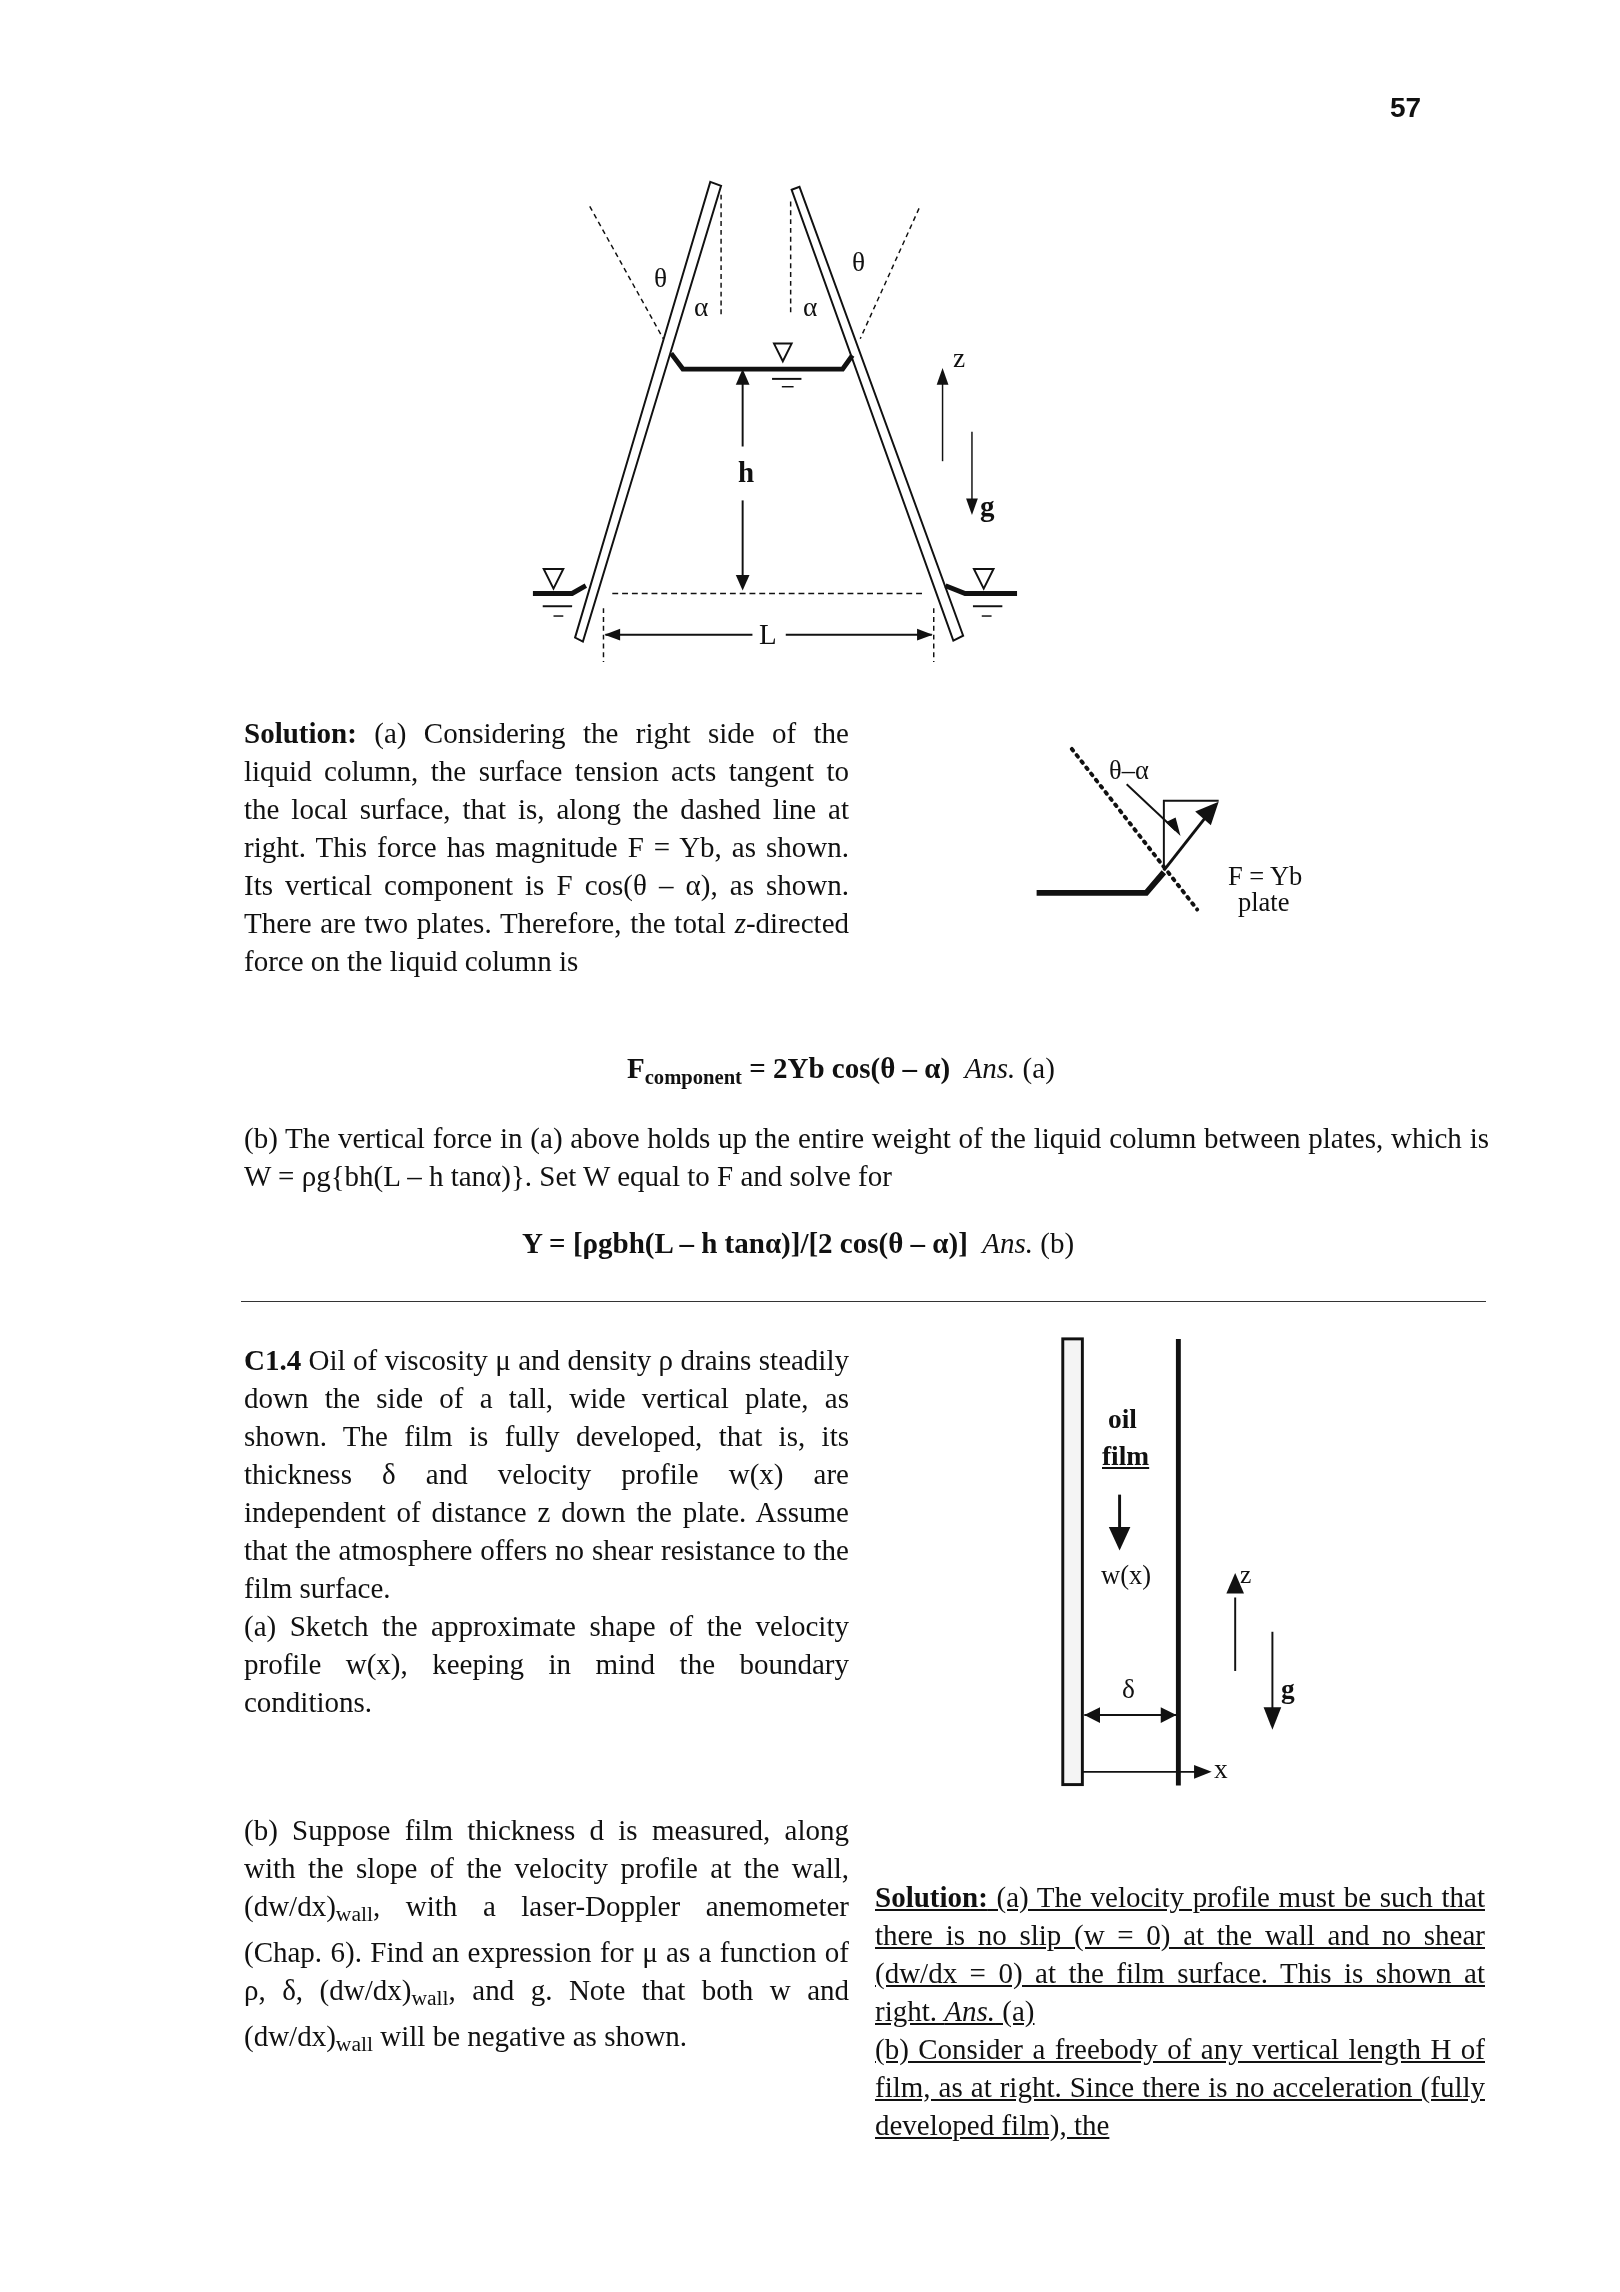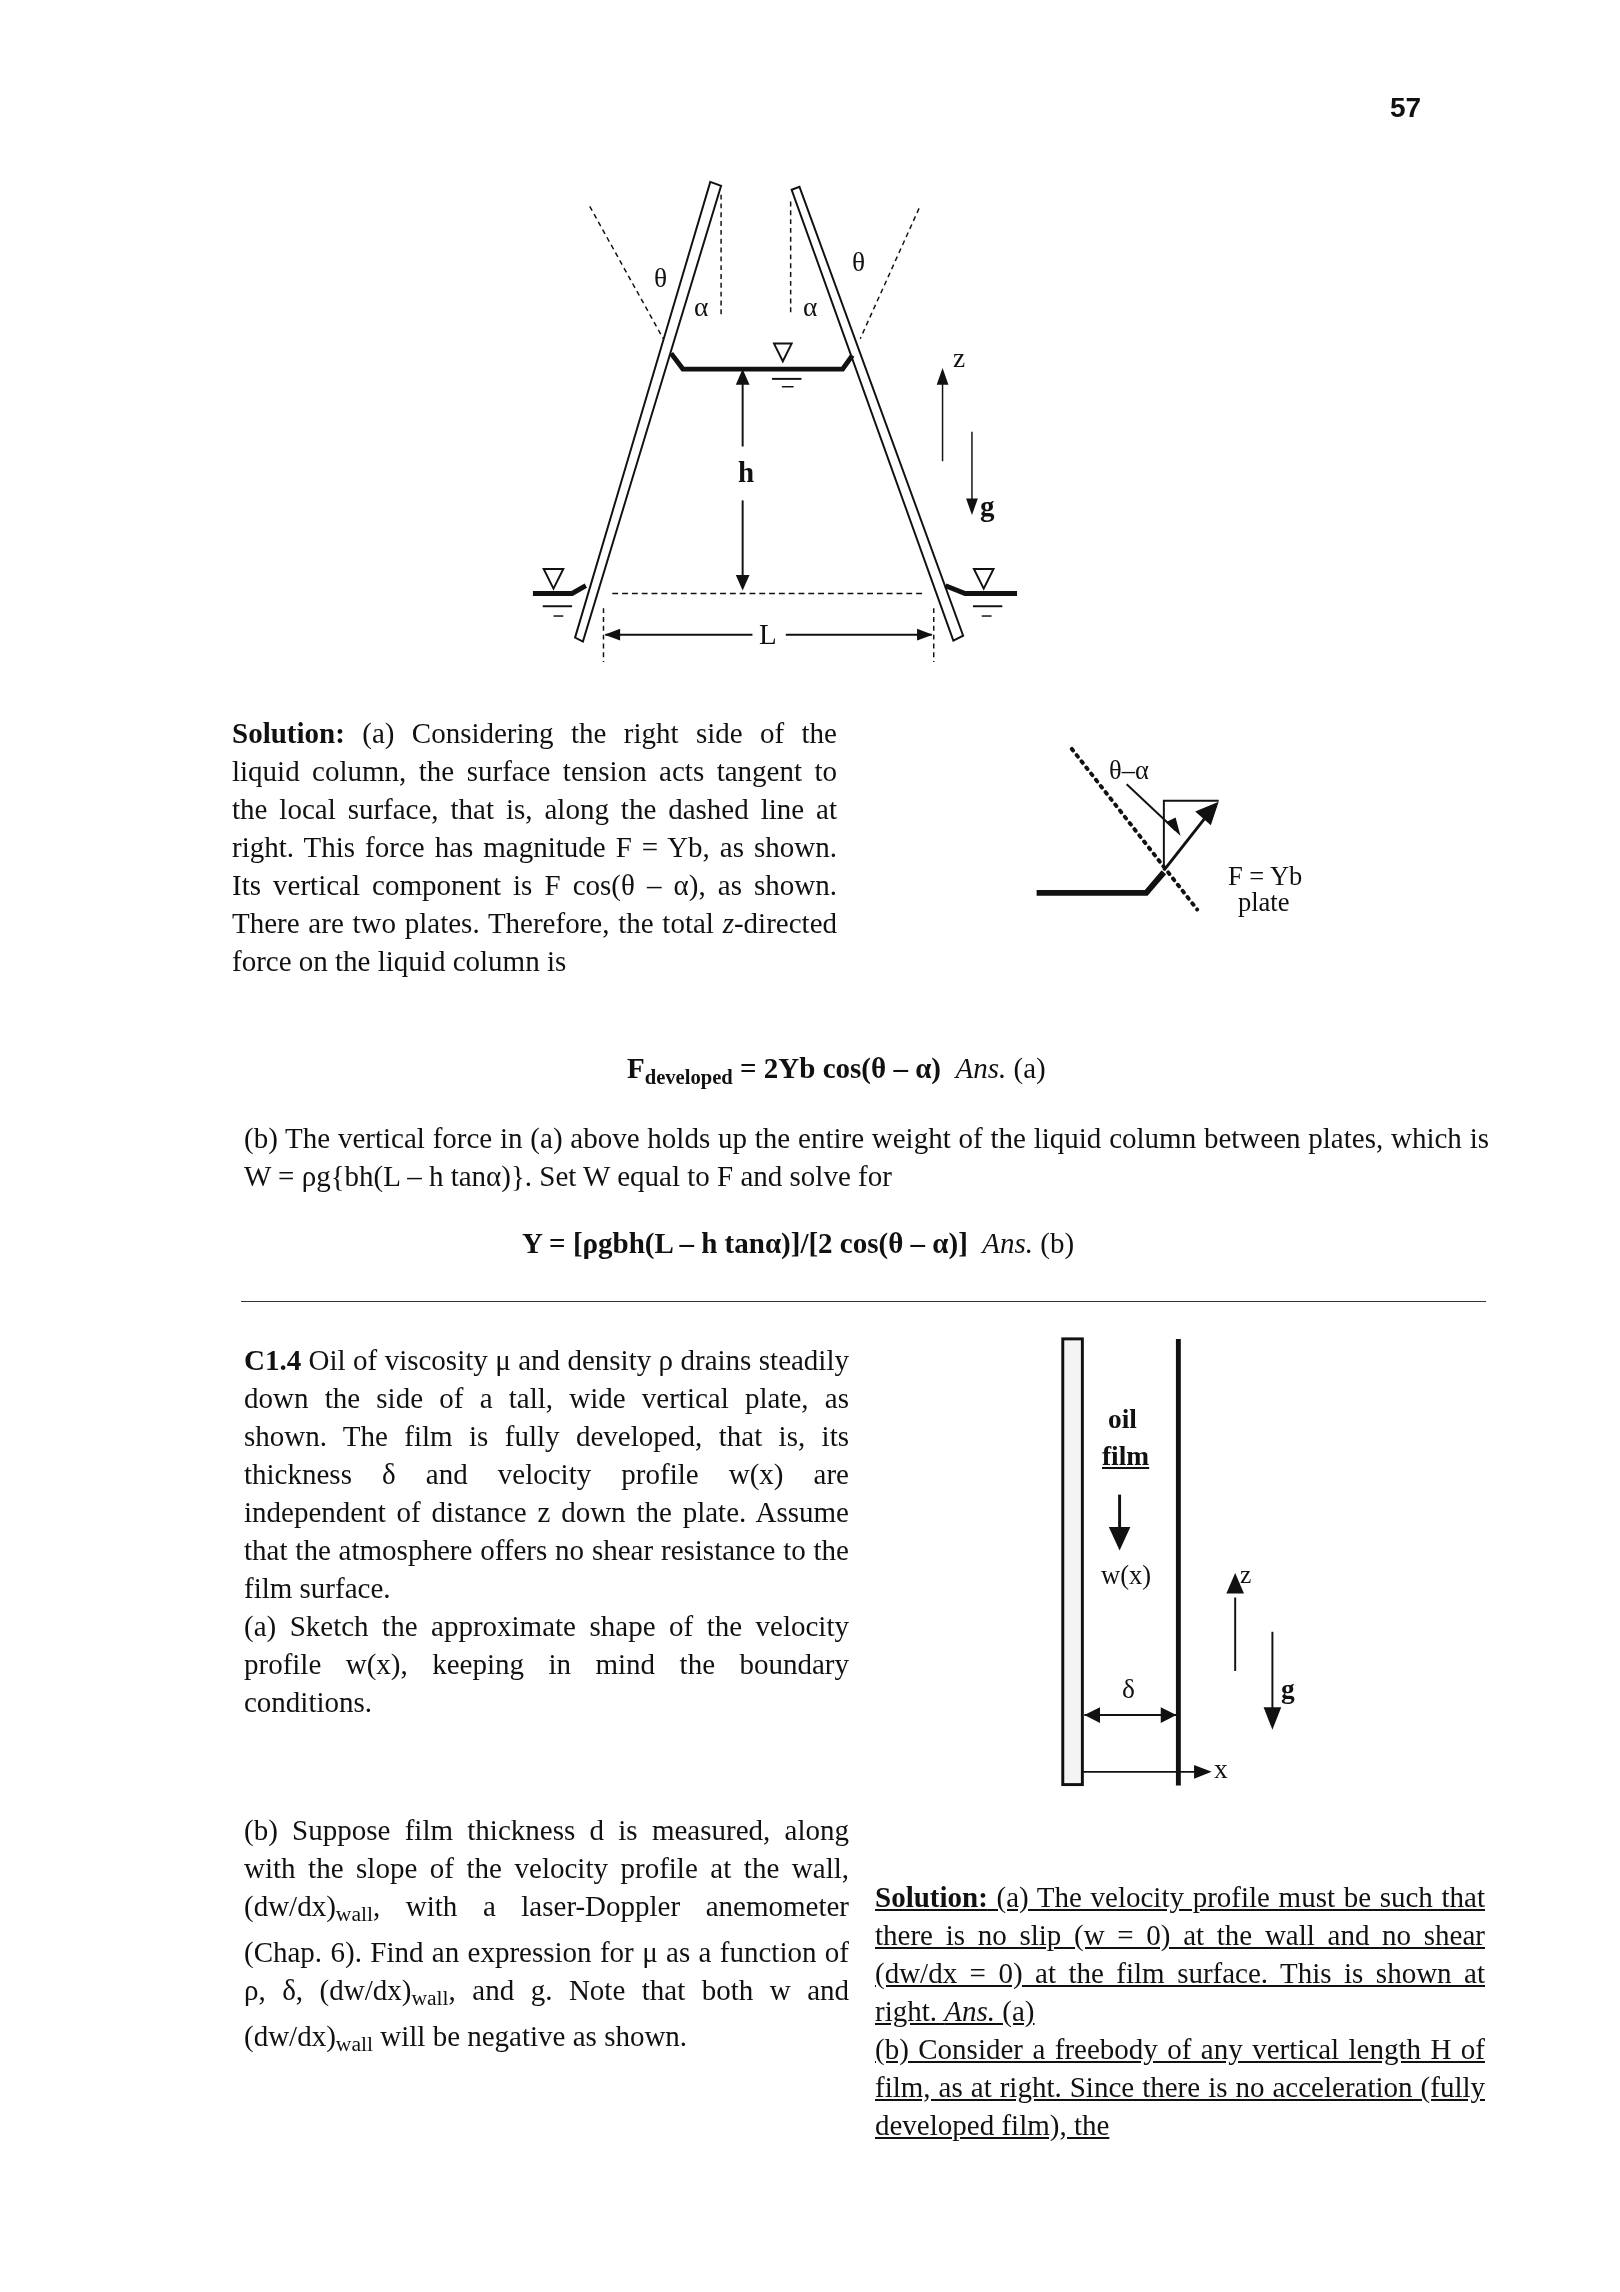--- a/index.html
+++ b/index.html
@@ -72,42 +72,42 @@
   <span style="position:absolute; left:125px; top:96px; font-size:27.4px;">θ</span>
   <span style="position:absolute; left:165px; top:125px; font-size:27.4px;">α</span>
   <span style="position:absolute; left:274px; top:125px; font-size:27.4px;">α</span>
   <span style="position:absolute; left:323px; top:80px; font-size:27.4px;">θ</span>
   <span style="position:absolute; left:209px; top:289px; font-size:29px; font-weight:bold;">h</span>
   <span style="position:absolute; left:230px; top:451px; font-size:29px;">L</span>
   <span style="position:absolute; left:424px; top:176px; font-size:27.4px;">z</span>
   <span style="position:absolute; left:451px; top:323px; font-size:29px; font-weight:bold;">g</span>
 </div>
 
-<div class="para" style="left:232px; top:714px; width:605px;">
+<div class="para" style="left:244px; top:714px; width:605px;">
   <b>Solution:</b>
   <span>(a) Considering the right side of the liquid column, the surface tension acts tangent to the local surface, that is, along the dashed line at right. This force has magnitude F = Yb, as shown. Its vertical component is F cos(θ – α), as shown. There are two plates. Therefore, the total </span><i>z</i><span>-directed force on the liquid column is</span>
 </div>
 
 <div class="fig" style="left:1019px; top:735px; width:323px; height:206px;">
   <svg width="323" height="206" viewBox="0 0 330 210">
     <line x1="54" y1="14" x2="182" y2="178" stroke="#111" stroke-width="4" stroke-dasharray="2,6" stroke-linecap="round"></line>
     <polyline points="18,161 130,161 148,140" fill="none" stroke="#111" stroke-width="6"></polyline>
     <line x1="148" y1="138" x2="196" y2="77" stroke="#111" stroke-width="3"></line>
     <polygon points="204,68 180,78 196,92" fill="#111"></polygon>
     <polyline points="148,138 148,67 204,67" fill="none" stroke="#111" stroke-width="2"></polyline>
     <line x1="110" y1="50" x2="160" y2="97" stroke="#111" stroke-width="2"></line>
     <polygon points="165,103 150,89 160,84" fill="#111"></polygon>
   </svg>
   <span style="position:absolute; left:90px; top:19.6px; font-size:26.5px;">θ–α</span>
   <span style="position:absolute; left:209px; top:80px; font-size:26.5px;margin-top:46px;">F = Yb</span>
   <span style="position:absolute; left:191px; top:152px; font-size:26.5px;margin-left:28px;">plate</span>
 </div>
 
 <div class="eq" style="left:627px; top:1052px;">
-  <span class="bold">F</span><sub class="small bold">developed</sub><span class="bold"> = 2Yb cos(θ – α)</span>
+  <span class="bold">F</span><sub class="small bold">component</sub><span class="bold"> = 2Yb cos(θ – α)</span>
   &nbsp;<span class="ans">Ans.</span><span> (a)</span>
 </div>
 
 <div class="para" style="left:244px; top:1119px; width:1245px;">
   <span>(b) The vertical force in (a) above holds up the entire weight of the liquid column between plates, which is W = ρg{bh(L – h tanα)}. Set W equal to F and solve for</span>
 </div>
 
 <div class="eq" style="left:522px; top:1227px;">
   <span class="bold">Y = [ρgbh(L –  h tanα)]/[2 cos(θ – α)]</span>
   &nbsp;<span class="ans">Ans.</span><span> (b)</span>

